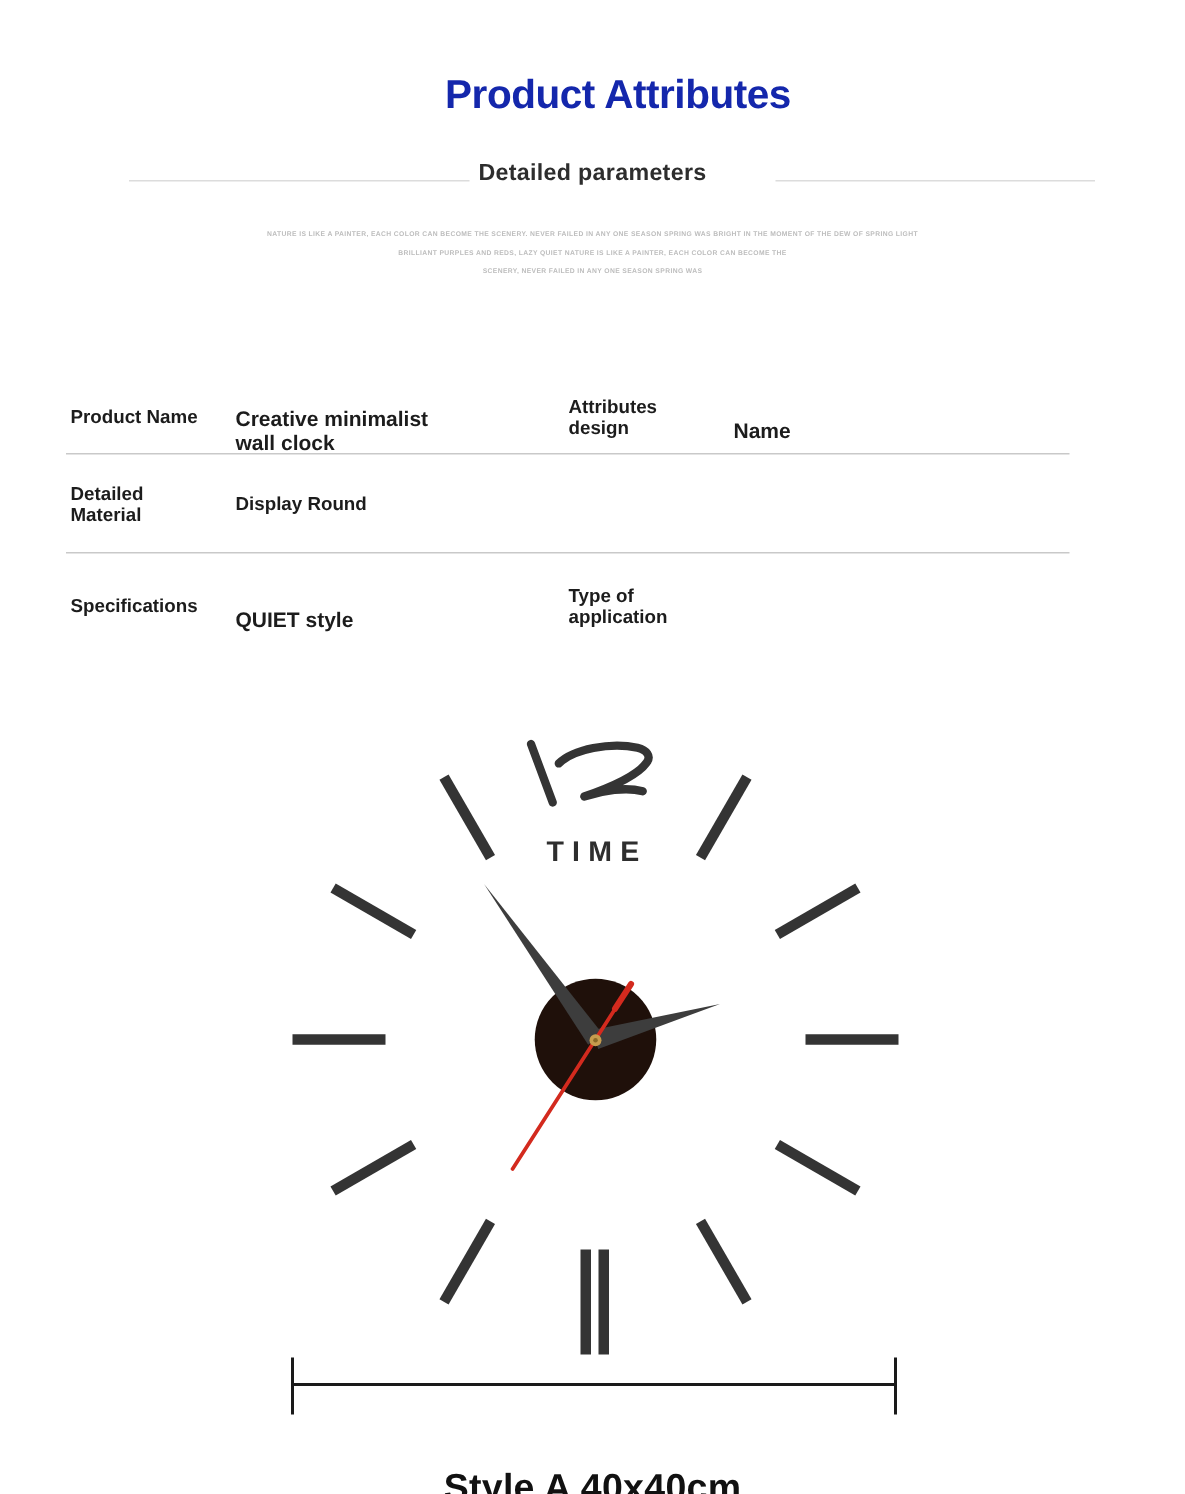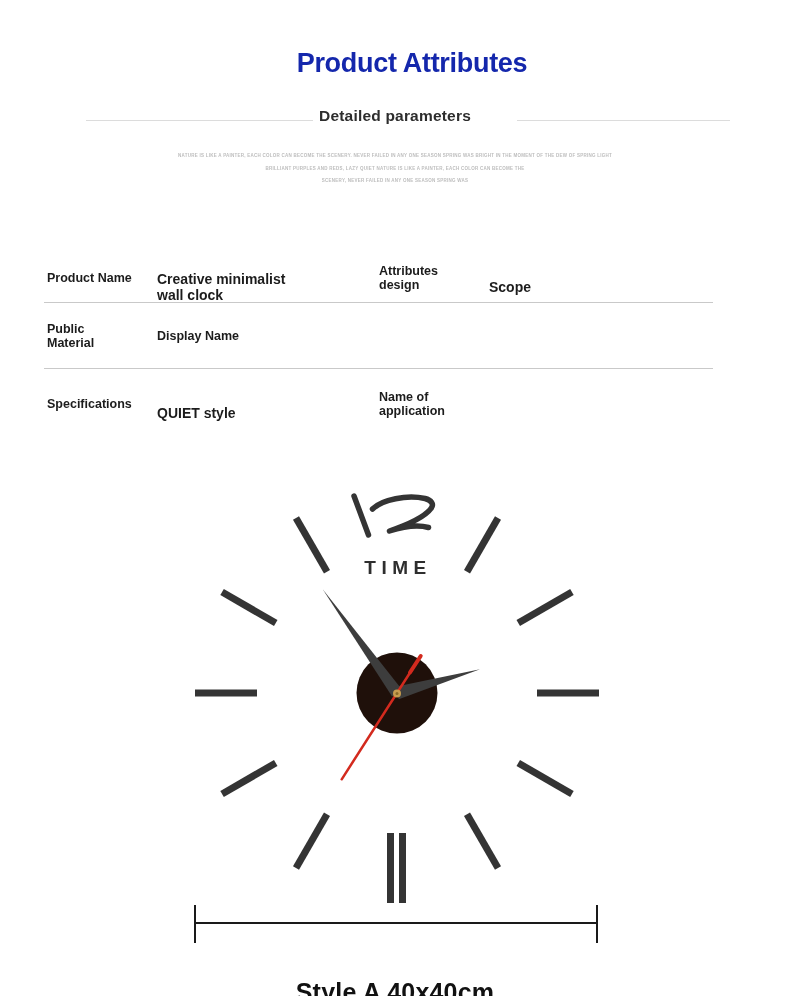--- a/index.html
+++ b/index.html
@@ -94,31 +94,31 @@
     <div>SCENERY, NEVER FAILED IN ANY ONE SEASON SPRING WAS</div>
   </div>
 
   <div class="abs attr-table">
     <div class="attr-row r1">
       <div class="lbl">Product Name</div>
       <div class="val">Creative minimalist
 wall clock</div>
       <div class="lbl">Attributes
 design</div>
-      <div class="val">Scope</div>
+      <div class="val">Name</div>
     </div>
     <div class="attr-row r2">
-      <div class="lbl">Public
+      <div class="lbl">Detailed
 Material</div>
-      <div class="lbl">Display Name</div>
+      <div class="lbl">Display Round</div>
     </div>
     <div class="attr-row r3">
       <div class="lbl">Specifications</div>
       <div class="val">QUIET style</div>
-      <div class="lbl">Name of
+      <div class="lbl">Type of
 application</div>
     </div>
   </div>
 
   <svg class="abs clock-svg" width="460" height="460" viewBox="0 0 460 460">
 
     <g>
       <rect class="tick" x="226.5" y="28" width="7" height="62" transform="rotate(30 230 230)"></rect>
       <rect class="tick" x="226.5" y="28" width="7" height="62" transform="rotate(60 230 230)"></rect>
       <rect class="tick" x="226.5" y="28" width="7" height="62" transform="rotate(90 230 230)"></rect>

